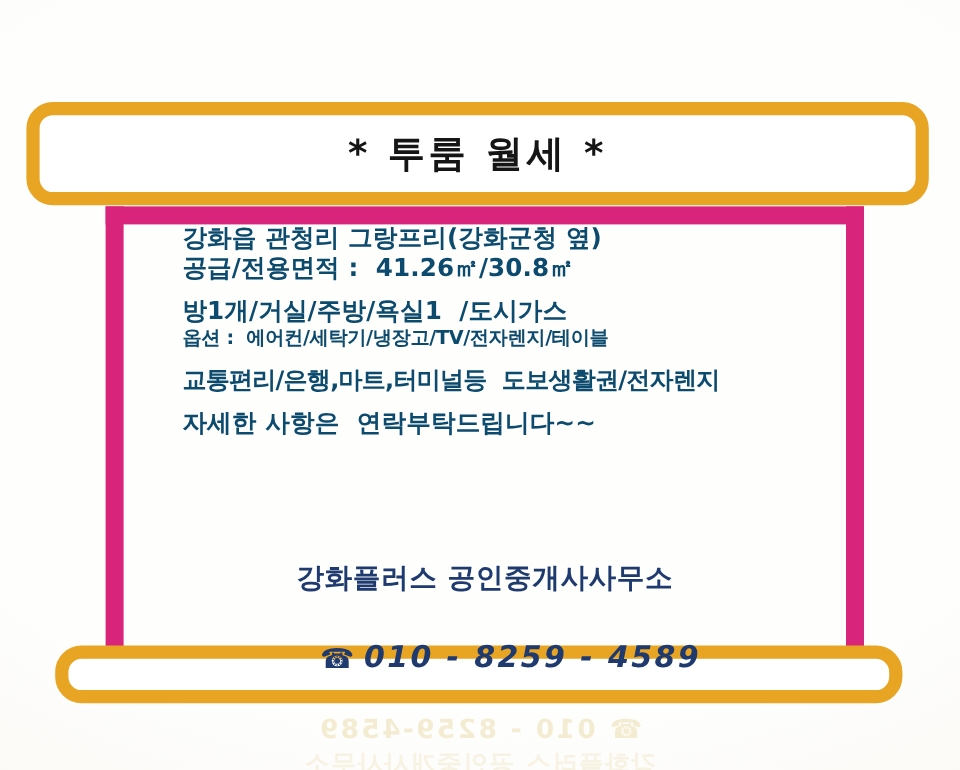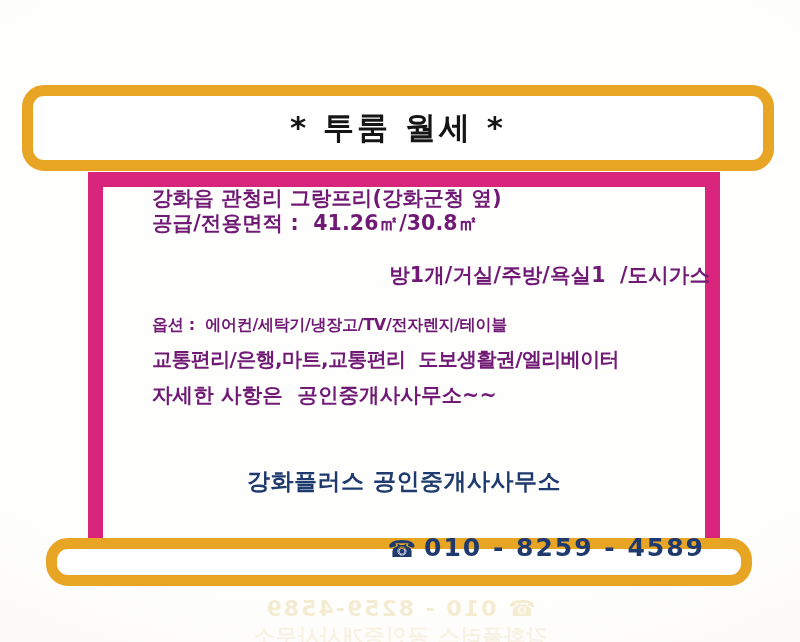--- a/index.html
+++ b/index.html
@@ -110,33 +110,33 @@
   
   .body-block {
     position: absolute;
     left: 110px;
     top: 188px;
     width: 600px;
     z-index: 4;
   }
 
   .line {
-    color: #701a75;
+    color: #0c4a6e;
     font-family: "DejaVu Sans", "Liberation Sans", sans-serif;
     font-size: 20.5px;
     font-weight: bold;
     letter-spacing: 0.1px;
     white-space: pre;
     line-height: 1.0;
     padding-left: 42px;
   }
 
   .l-addr   { margin-bottom: 4px; }
-  .l-area   { margin-bottom: 32px; }
-  .l-rooms  { margin-bottom: 31px; text-align: right; }
+  .l-area   { margin-bottom: 16px; }
+  .l-rooms  { margin-bottom: 4px; }
   .l-option { margin-bottom: 16px; font-size: 16px; letter-spacing: -0.3px; }
   .l-access { margin-bottom: 16px; font-size: 20px; letter-spacing: -0.6px; }
   .l-move   { margin-bottom: 22px; }
   .l-price  { margin-bottom: 26px; }
   .l-note   { margin-bottom: 14px; }
 
   
   .agency {
     position: absolute;
     left: 103px;
@@ -149,28 +149,29 @@
     font-size: 23px;
     font-weight: bold;
     letter-spacing: 0.5px;
     white-space: pre;
   }
   .phone {
     position: absolute;
     left: 103px;
     top: 504px;
     width: 602px;
-    text-align: right;
+    text-align: center;
     z-index: 4;
     color: #1f3a6e;
     font-family: "DejaVu Sans", "Liberation Sans", sans-serif;
     font-size: 25px;
     font-weight: bold;
     letter-spacing: 2px;
     white-space: pre;
+    font-style: italic;
   }
   .phone .tel-glyph {
     font-size: 23px;
     margin-right: 6px;
     vertical-align: -1px;
   }
 
   
   .bleed {
     position: absolute;
@@ -218,22 +219,22 @@
 
   <div class="orange-top"></div>
 
   <div class="title">* 투룸 월세 *</div>
 
   <div class="body-block">
     <div class="line l-addr">강화읍 관청리 그랑프리(강화군청 옆)</div>
     <div class="line l-area">공급/전용면적 :  41.26㎡/30.8㎡</div>
     <div class="line l-rooms">방1개/거실/주방/욕실1  /도시가스</div>
     <div class="line l-option">옵션 :  에어컨/세탁기/냉장고/TV/전자렌지/테이블</div>
-    <div class="line l-access">교통편리/은행,마트,교통편리  도보생활권/엘리베이터</div>
-    <div class="line l-note">자세한 사항은  공인중개사사무소~~</div>
+    <div class="line l-access">교통편리/은행,마트,터미널등  도보생활권/전자렌지</div>
+    <div class="line l-note">자세한 사항은  연락부탁드립니다~~</div>
   </div>
 
   <div class="agency">강화플러스 공인중개사사무소</div>
 
   <div class="phone">
     <span class="tel-glyph">☎</span><span>010 - 8259 - 4589</span>
   </div>
 
   <div class="orange-bottom"></div>
 

